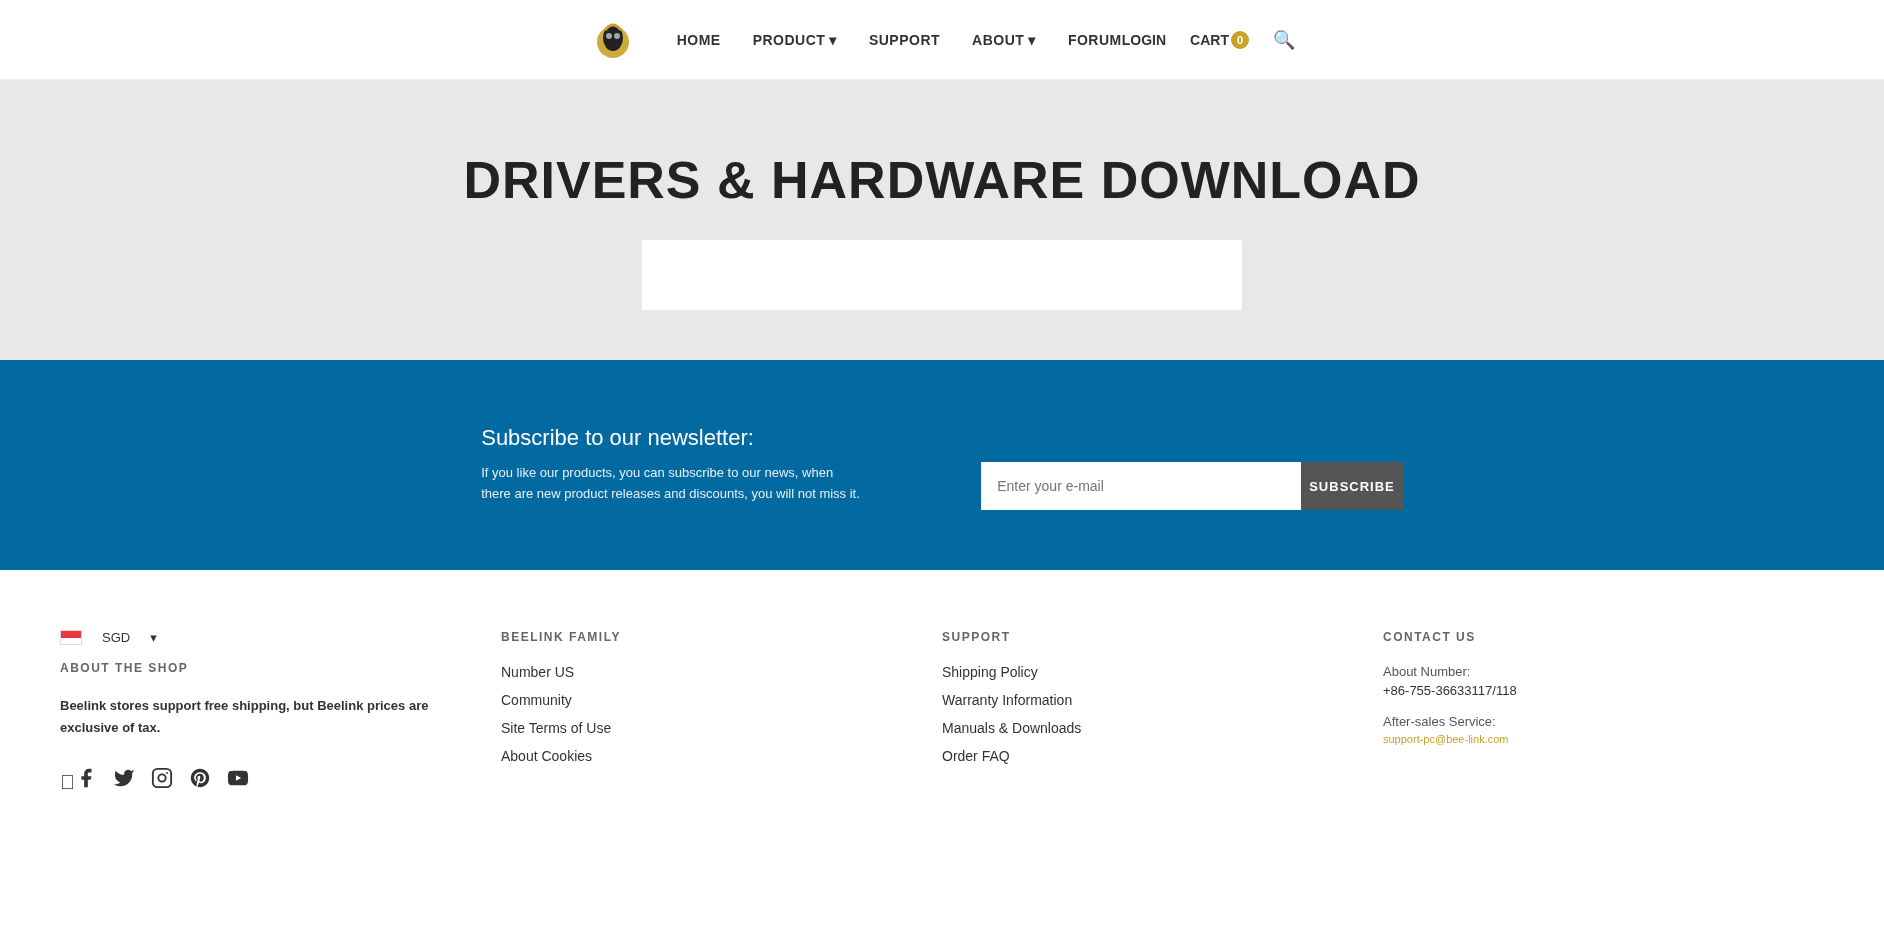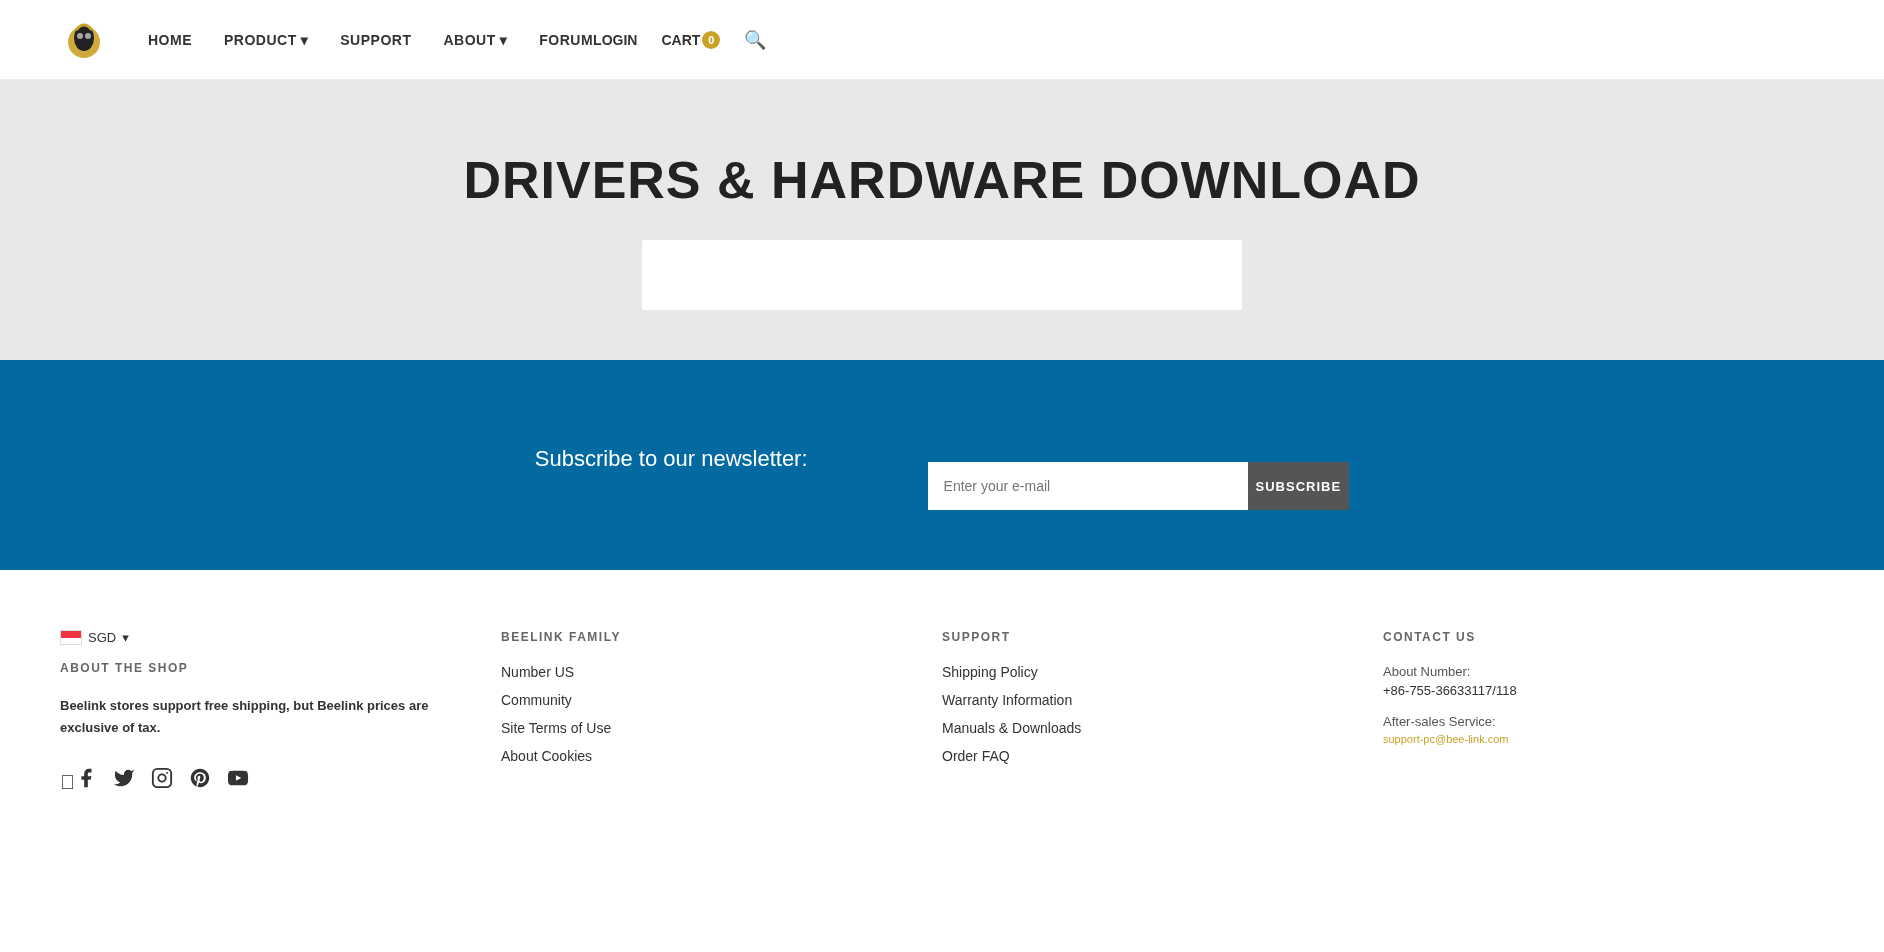--- a/index.html
+++ b/index.html
@@ -2,21 +2,21 @@
 <html><head>
   <meta charset="utf-8">
   <style>
     * { margin: 0; padding: 0; box-sizing: border-box; }
     body { font-family: Arial, sans-serif; background: #fff; color: #333; }
 
     
     .header {
       display: flex;
       align-items: center;
-      justify-content: flex-start;
+      justify-content: center;
       padding: 0 60px;
       height: 80px;
       background: #fff;
       border-bottom: 1px solid #eee;
     }
     .header-left {
       display: flex;
       align-items: center;
       gap: 40px;
     }
@@ -178,21 +178,21 @@
       text-transform: uppercase;
       margin-bottom: 20px;
     }
     .footer-logo-section {
       display: flex;
       flex-direction: column;
     }
     .footer-logo-section .currency {
       display: flex;
       align-items: center;
-      gap: 6px;
+      gap: 20px;
       font-size: 13px;
       color: #333;
       cursor: pointer;
       margin-bottom: 16px;
     }
     .flag {
       width: 22px;
       height: 15px;
       background: linear-gradient(to bottom, #EF3340 50%, #fff 50%);
       border: 1px solid #ddd;
@@ -284,20 +284,21 @@
 </header>
 
 <section class="hero">
   <h1 class="hero-title">DRIVERS &amp; HARDWARE DOWNLOAD</h1>
   <div class="hero-search-box"></div>
 </section>
 
 <section class="newsletter">
   <div class="newsletter-text">
     <div class="newsletter-title">Subscribe to our newsletter:</div>
+    <div class="newsletter-desc">If you like our products, you can subscribe to our news, when there are new product releases and discounts, you will not miss it.</div>
   </div>
   <div class="newsletter-form">
     <input class="newsletter-input" type="email" placeholder="Enter your e-mail" style="">
     <button class="newsletter-btn">SUBSCRIBE</button>
   </div>
 </section>
 
 <footer class="footer">
 
   <div class="footer-col footer-logo-section">

